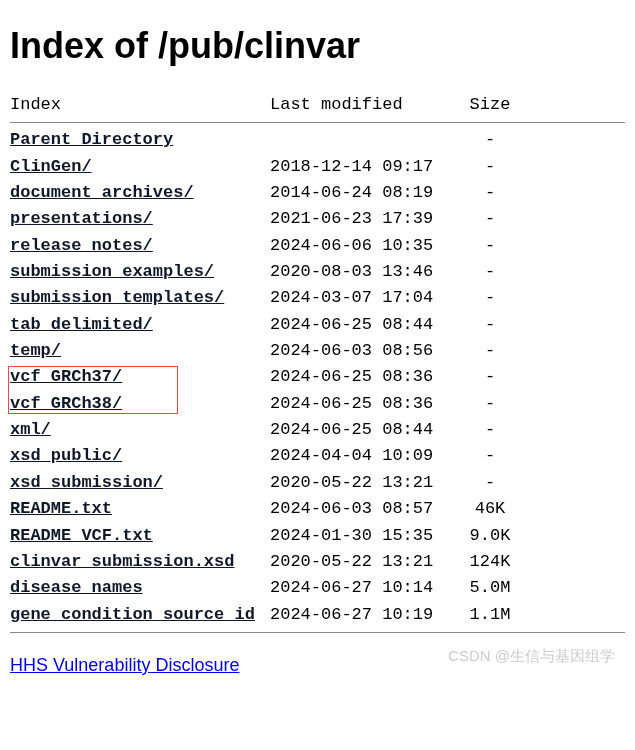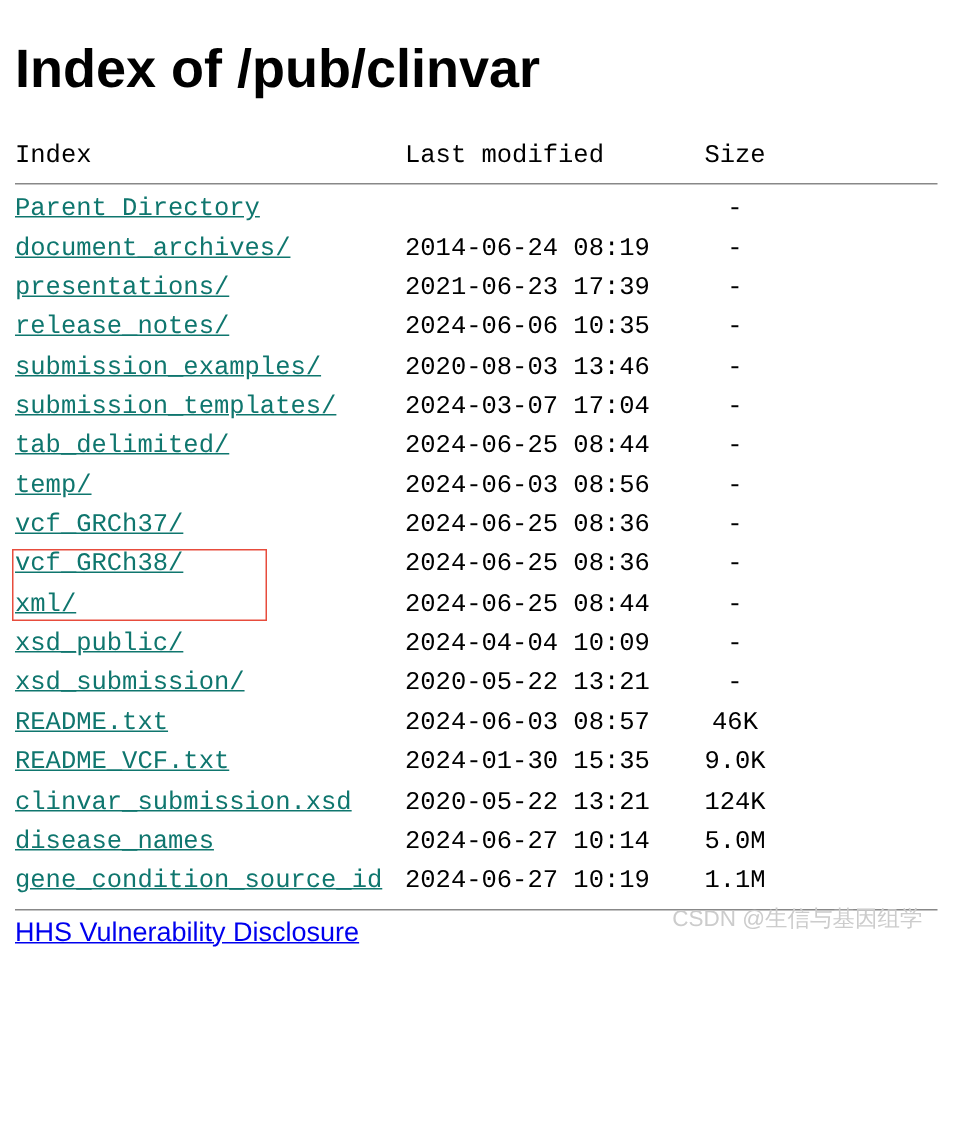--- a/index.html
+++ b/index.html
@@ -43,42 +43,44 @@
     }
     hr {
       border: none;
       border-top: 1px solid #888;
       margin: 4px 0;
     }
     .entry-row {
       display: block;
     }
     .entry-link {
-      color: #0f766e;
+      color: #0f172a;
       text-decoration: underline;
+      font-weight: bold;
     }
     .entry-date {
       color: #000;
     }
     .entry-size {
       color: #000;
     }
     .highlight-box {
       position: absolute;
       border: 1.5px solid #e74c3c;
       pointer-events: none;
     }
     .container {
       position: relative;
     }
     .footer-link {
       color: #0000ee;
       font-family: Arial, sans-serif;
       font-size: 18px;
       display: inline-block;
+      margin-top: 18px;
     }
     .watermark {
       position: absolute;
       right: 10px;
       bottom: 10px;
       color: #cccccc;
       font-size: 15px;
       font-family: Arial, sans-serif;
     }
   </style>
@@ -88,20 +90,21 @@
 <div class="container">
   <h1>Index of /pub/clinvar</h1>
 
   <div class="listing">
     <div class="header-row">
       <span class="col-name">Index</span><span class="col-modified">Last modified</span><span class="col-size">Size</span>
     </div>
     <hr>
     <div id="entries">
         <div class="entry-row" id="row-0"><span class="col-name"><a href="#" class="entry-link">Parent Directory</a></span><span class="col-modified entry-date"></span><span class="col-size entry-size">-</span></div>
+        <div class="entry-row" id="row-1"><span class="col-name"><a href="#" class="entry-link">ClinGen/</a></span><span class="col-modified entry-date">2018-12-14 09:17</span><span class="col-size entry-size">-</span></div>
         <div class="entry-row" id="row-2"><span class="col-name"><a href="#" class="entry-link">document_archives/</a></span><span class="col-modified entry-date">2014-06-24 08:19</span><span class="col-size entry-size">-</span></div>
         <div class="entry-row" id="row-3"><span class="col-name"><a href="#" class="entry-link">presentations/</a></span><span class="col-modified entry-date">2021-06-23 17:39</span><span class="col-size entry-size">-</span></div>
         <div class="entry-row" id="row-4"><span class="col-name"><a href="#" class="entry-link">release_notes/</a></span><span class="col-modified entry-date">2024-06-06 10:35</span><span class="col-size entry-size">-</span></div>
         <div class="entry-row" id="row-5"><span class="col-name"><a href="#" class="entry-link">submission_examples/</a></span><span class="col-modified entry-date">2020-08-03 13:46</span><span class="col-size entry-size">-</span></div>
         <div class="entry-row" id="row-6"><span class="col-name"><a href="#" class="entry-link">submission_templates/</a></span><span class="col-modified entry-date">2024-03-07 17:04</span><span class="col-size entry-size">-</span></div>
         <div class="entry-row" id="row-7"><span class="col-name"><a href="#" class="entry-link">tab_delimited/</a></span><span class="col-modified entry-date">2024-06-25 08:44</span><span class="col-size entry-size">-</span></div>
         <div class="entry-row" id="row-8"><span class="col-name"><a href="#" class="entry-link">temp/</a></span><span class="col-modified entry-date">2024-06-03 08:56</span><span class="col-size entry-size">-</span></div>
         <div class="entry-row" id="row-9"><span class="col-name"><a href="#" class="entry-link">vcf_GRCh37/</a></span><span class="col-modified entry-date">2024-06-25 08:36</span><span class="col-size entry-size">-</span></div>
         <div class="entry-row" id="row-10"><span class="col-name"><a href="#" class="entry-link">vcf_GRCh38/</a></span><span class="col-modified entry-date">2024-06-25 08:36</span><span class="col-size entry-size">-</span></div>
         <div class="entry-row" id="row-11"><span class="col-name"><a href="#" class="entry-link">xml/</a></span><span class="col-modified entry-date">2024-06-25 08:44</span><span class="col-size entry-size">-</span></div>

